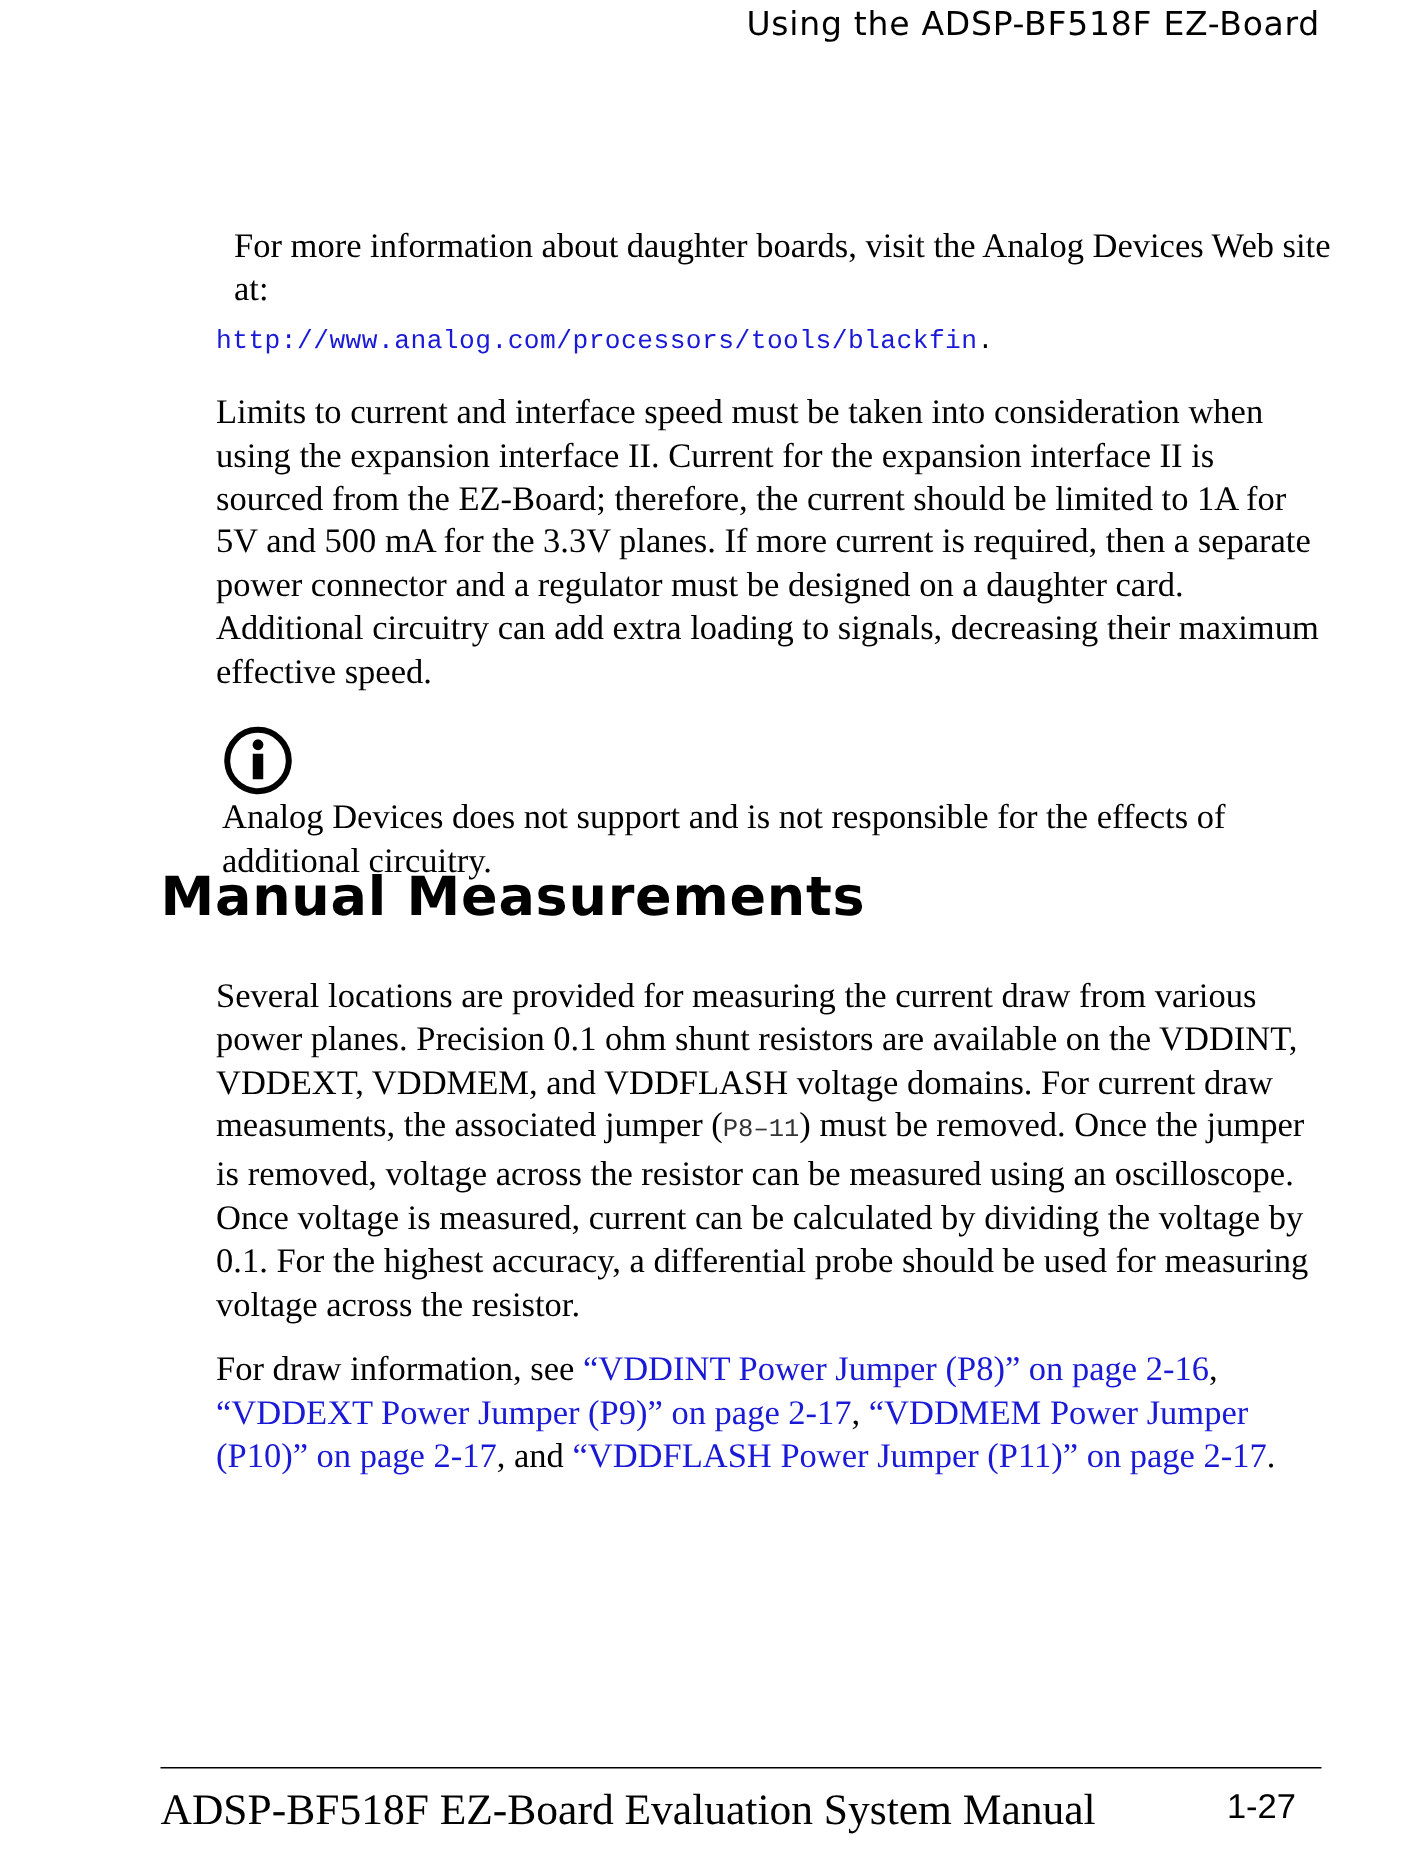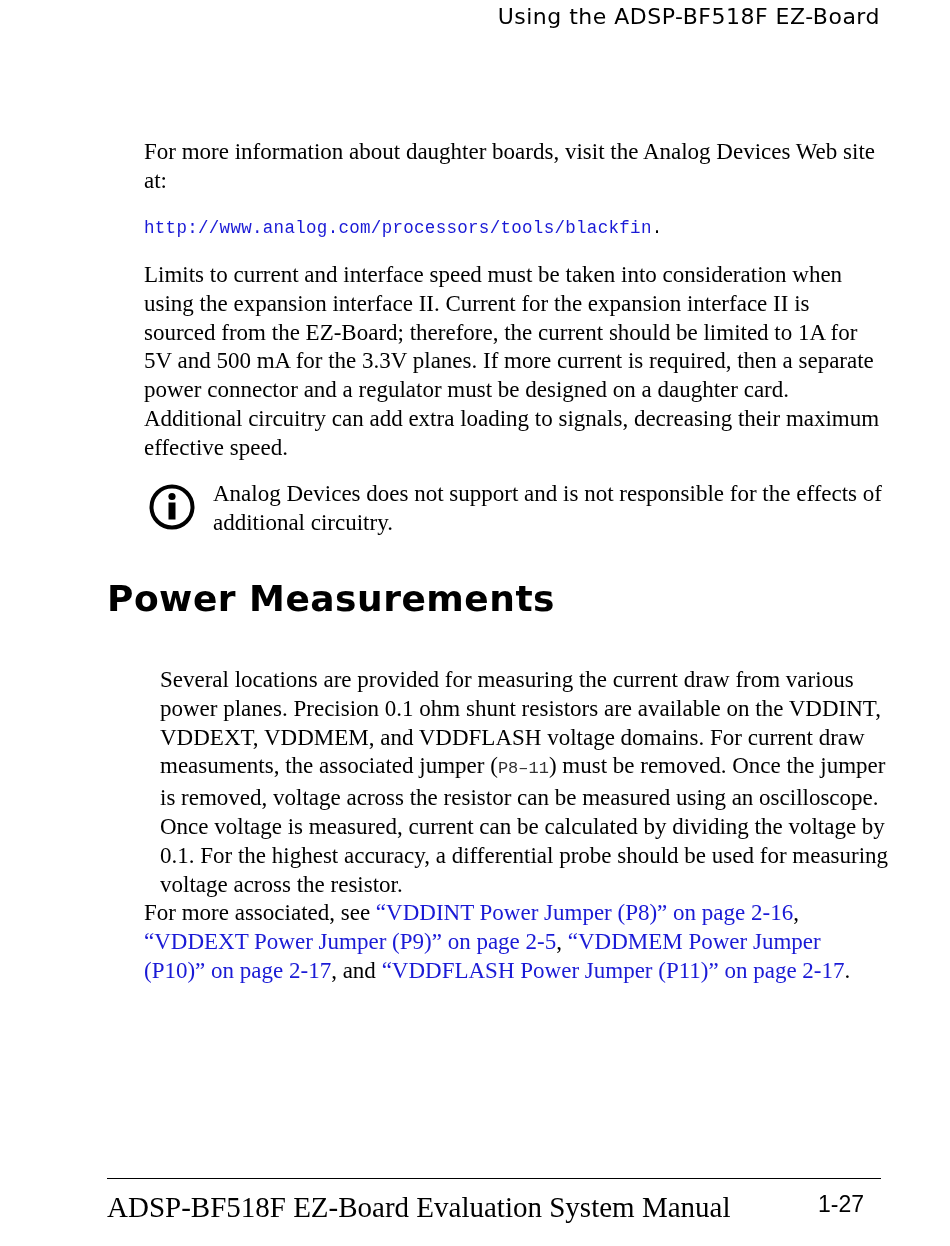--- a/index.html
+++ b/index.html
@@ -11,21 +11,21 @@
   }
   .body-text {
     position: absolute; left: 144px; width: 740px;
     font-family: "Liberation Serif", serif; font-size: 23px; line-height: 28.8px;
   }
   .p1 { top: 138px; }
   .url-line { position: absolute; left: 144px; top: 218px;
     font-family: "Liberation Mono", monospace; font-size: 17.5px; letter-spacing: 0.3px; text-align: right; }
   .url-line .link { color: #1a1ad6; }
   .p2 { top: 261px; }
-  .note { position: absolute; left: 148px; top: 480px; width: 740px; display: flex; }
+  .note { position: absolute; left: 148px; top: 480px; width: 740px; display: flex; flex-direction: column; }
   .note-icon { width: 48px; height: 48px; flex: none; margin-right: 17px; margin-top: 3px; }
   .note-text { font-family: "Liberation Serif", serif; font-size: 23px; line-height: 28.8px; }
   .section-heading {
     position: absolute; left: 107px; top: 578px;
     font-family: "DejaVu Sans", sans-serif; font-weight: bold; font-size: 36px; letter-spacing: 0.5px;
   }
   .p3 { top: 650px; }
   .mono { font-family: "Liberation Mono", monospace; font-size: 17px; color: #333; }
   .p4 { top: 899px; }
   .p4 .link { color: #1a1ad6; text-align: right; }
@@ -33,44 +33,44 @@
   .footer-title { position: absolute; left: 107px; top: 1191px;
     font-family: Liberation Serif, serif; font-size: 29px; }
   .footer-page { position: absolute; right: 86px; top: 1191px;
     font-family: Liberation Sans, sans-serif; font-size: 23px; }
 </style>
 </head>
 <body>
 
 <div class="running-head">Using the ADSP-BF518F EZ-Board</div>
 
-<p class="body-text p1" style="margin:0;">For more information about daughter boards, visit the Analog Devices Web site at:</p>
+<p class="body-text p1" style="margin:12px;">For more information about daughter boards, visit the Analog Devices Web site at:</p>
 
 <div class="url-line">
   <span class="link">http://www.analog.com/processors/tools/blackfin</span><span>.</span>
 </div>
 
 <p class="body-text p2" style="margin:0;">Limits to current and interface speed must be taken into consideration when using the expansion interface II. Current for the expansion interface II is sourced from the EZ-Board; therefore, the current should be limited to 1A for 5V and 500 mA for the 3.3V planes. If more current is required, then a separate power connector and a regulator must be designed on a daughter card. Additional circuitry can add extra loading to signals, decreasing their maximum effective speed.</p>
 
 <div class="note">
   <span class="note-icon">
     <svg width="48" height="48" viewBox="0 0 48 48">
       <circle cx="24" cy="24" r="20.5" fill="none" stroke="#000" stroke-width="4"></circle>
       <circle cx="24" cy="13.5" r="3.6" fill="#000"></circle>
       <rect x="20.5" y="19.5" width="7" height="17" fill="#000"></rect>
     </svg>
   </span>
   <span class="note-text">Analog Devices does not support and is not responsible for the effects of additional circuitry.</span>
 </div>
 
-<h2 class="section-heading" style="margin:0;">Power Measurements</h2>
+<h2 class="section-heading" style="margin:0;">Manual Measurements</h2>
 
-<p class="body-text p3" style="margin:16px;">
+<p class="body-text p3" style="margin:0;">
   <span>Several locations are provided for measuring the current draw from various power planes. Precision 0.1 ohm shunt resistors are available on the VDDINT, VDDEXT, VDDMEM, and VDDFLASH voltage domains. For current draw measuments, the associated jumper (</span><span class="mono">P8–11</span><span>) must be removed. Once the jumper is removed, voltage across the resistor can be measured using an oscilloscope. Once voltage is measured, current can be calculated by dividing the voltage by 0.1. For the highest accuracy, a differential probe should be used for measuring voltage across the resistor.</span>
 </p>
 
 <p class="body-text p4" style="margin:0;">
-  <span>For more associated, see </span><span class="link">“VDDINT Power Jumper (P8)” on page 2-16</span><span>, </span><span class="link">“VDDEXT Power Jumper (P9)” on page 2-5</span><span>, </span><span class="link">“VDDMEM Power Jumper (P10)” on page 2-17</span><span>, and </span><span class="link">“VDDFLASH Power Jumper (P11)” on page 2-17</span><span>.</span>
+  <span>For draw information, see </span><span class="link">“VDDINT Power Jumper (P8)” on page 2-16</span><span>, </span><span class="link">“VDDEXT Power Jumper (P9)” on page 2-17</span><span>, </span><span class="link">“VDDMEM Power Jumper (P10)” on page 2-17</span><span>, and </span><span class="link">“VDDFLASH Power Jumper (P11)” on page 2-17</span><span>.</span>
 </p>
 
 <div class="footer-rule"></div>
 <div class="footer-title">ADSP-BF518F EZ-Board Evaluation System Manual</div>
 <div class="footer-page">1-27</div>
 
 </body></html>

